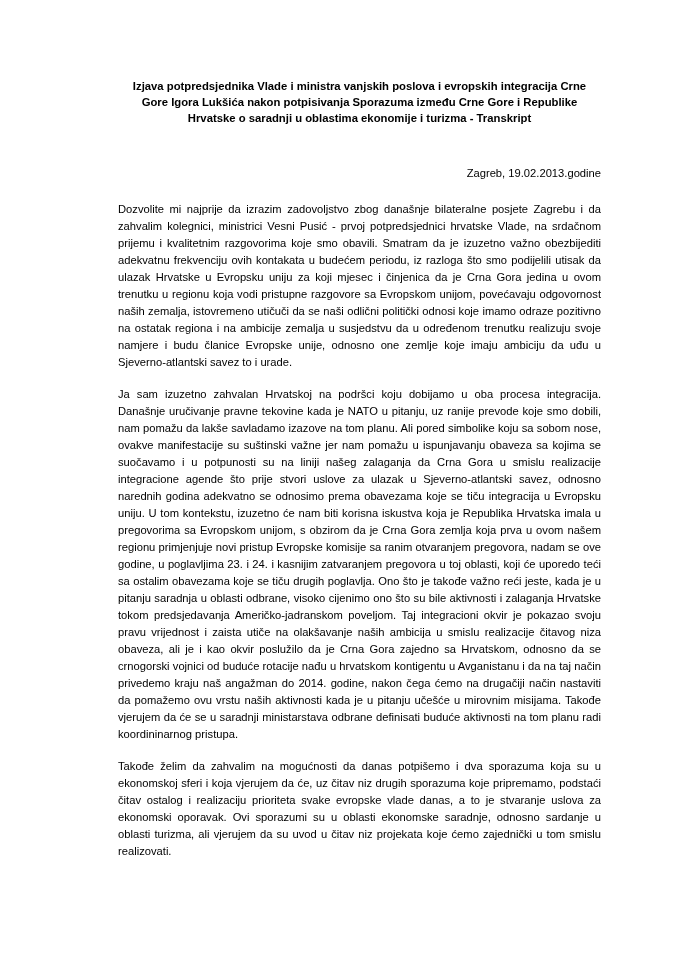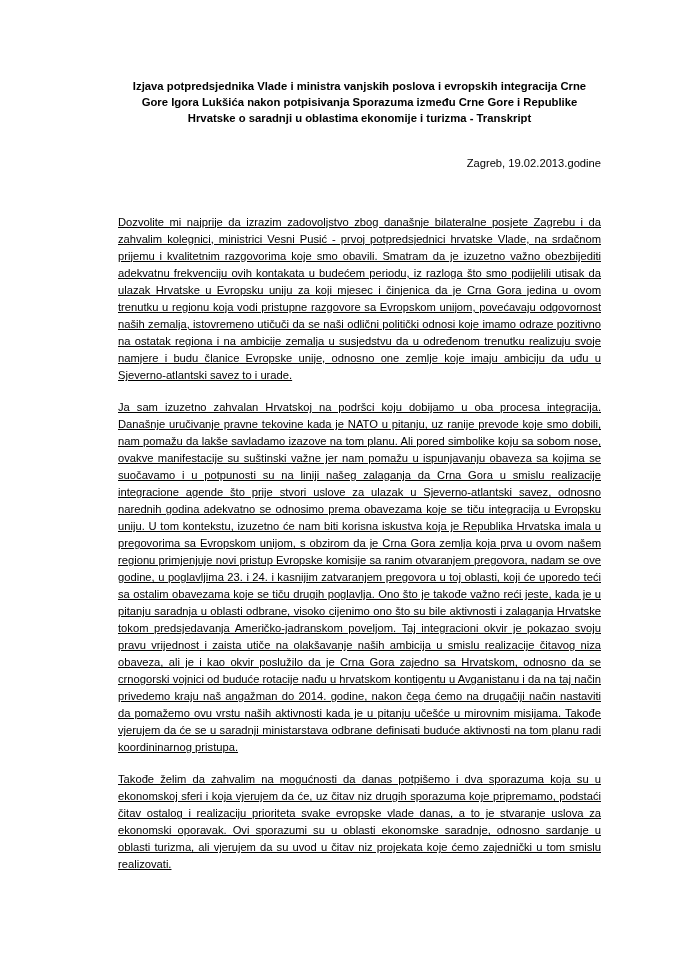--- a/index.html
+++ b/index.html
@@ -23,28 +23,27 @@
   }
   .doc-title {
     font-size: 11.3px;
     font-weight: bold;
     line-height: 1.42;
     text-align: center;
     margin: 0 0 0 0;
     padding: 0 6px;
   }
   .dateline {
-    margin-top: 30px;
+    margin-top: 40px;
     text-align: right;
     font-size: 11.2px;
     line-height: 1.4;
   }
   .body-block {
-    margin-top: 42px;
-    text-decoration: underline;
+    margin-top: 19px;
   }
   p.para {
     font-size: 11.2px;
     line-height: 1.52;
     text-align: justify;
     text-justify: inter-word;
     margin: 0 0 15px 0;
     hyphens: none;
   }
   p.para:last-child {

